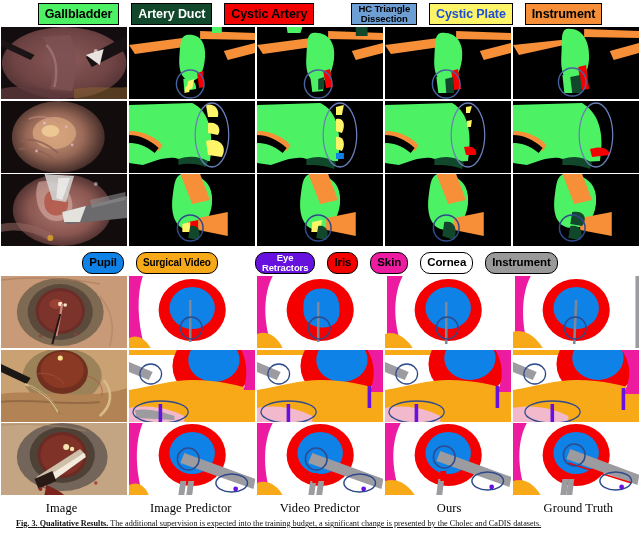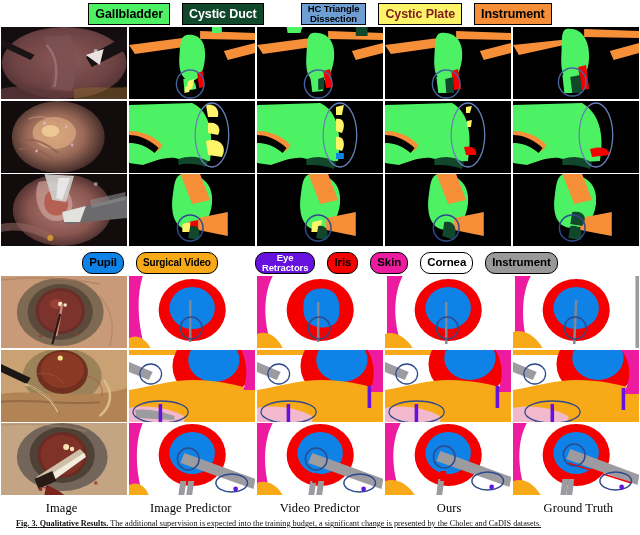--- a/index.html
+++ b/index.html
@@ -85,24 +85,25 @@
   }
   .caption b { font-weight: 700; }
 
   .spacer-sm { height: 3px; }
 </style>
 </head>
 <body>
 
 <div class="legend-row r1">
   <div class="legend-chip" style="background:#4cf263;color:#000">Gallbladder</div>
-  <div class="legend-chip" style="background:#11472b;color:#fff">Cystic Duct</div>
+  <div class="legend-chip" style="background:#11472b;color:#fff">Artery Duct</div>
+  <div class="legend-chip" style="background:#f50000;color:#000">Cystic Artery</div>
   <div class="legend-chip two-line" style="background:#6d9ed4;color:#000">HC Triangle
 Dissection</div>
-  <div class="legend-chip" style="background:#fdf468;color:#7f1d1d">Cystic Plate</div>
+  <div class="legend-chip" style="background:#fdf468;color:#1d4ed8">Cystic Plate</div>
   <div class="legend-chip" style="background:#f68f38;color:#000">Instrument</div>
 </div>
 
 <div class="panel-grid">
 
   <div class="cell photo">
     <svg viewBox="0 0 128 72" preserveAspectRatio="none">
       <defs>
         <radialGradient id="ch1g" cx="50%" cy="45%" r="72%">
           <stop offset="0%" stop-color="#8a5a58"></stop>

